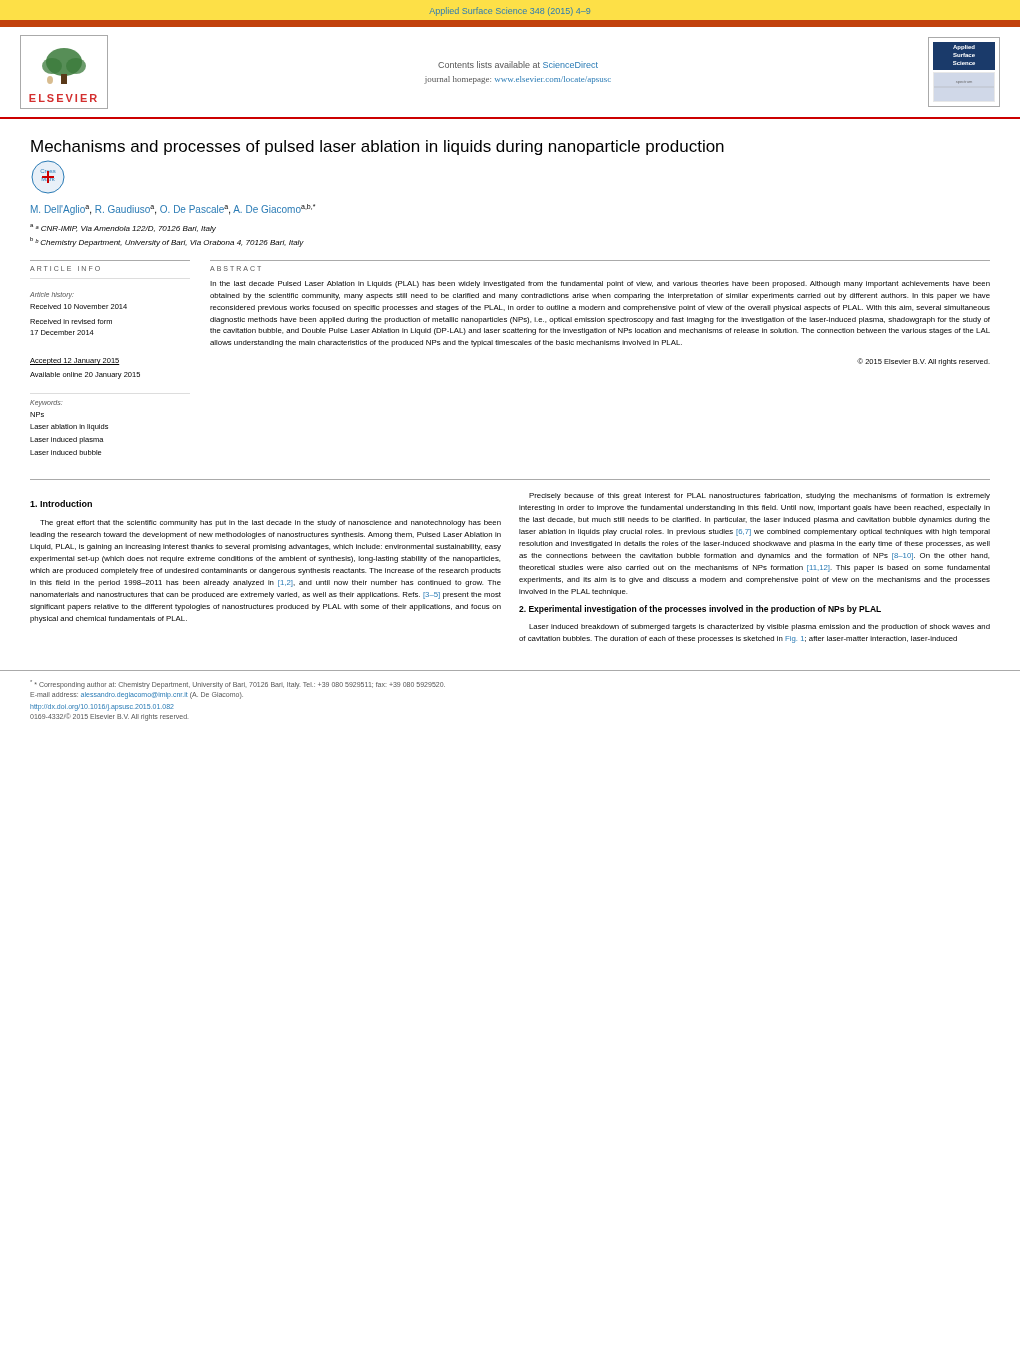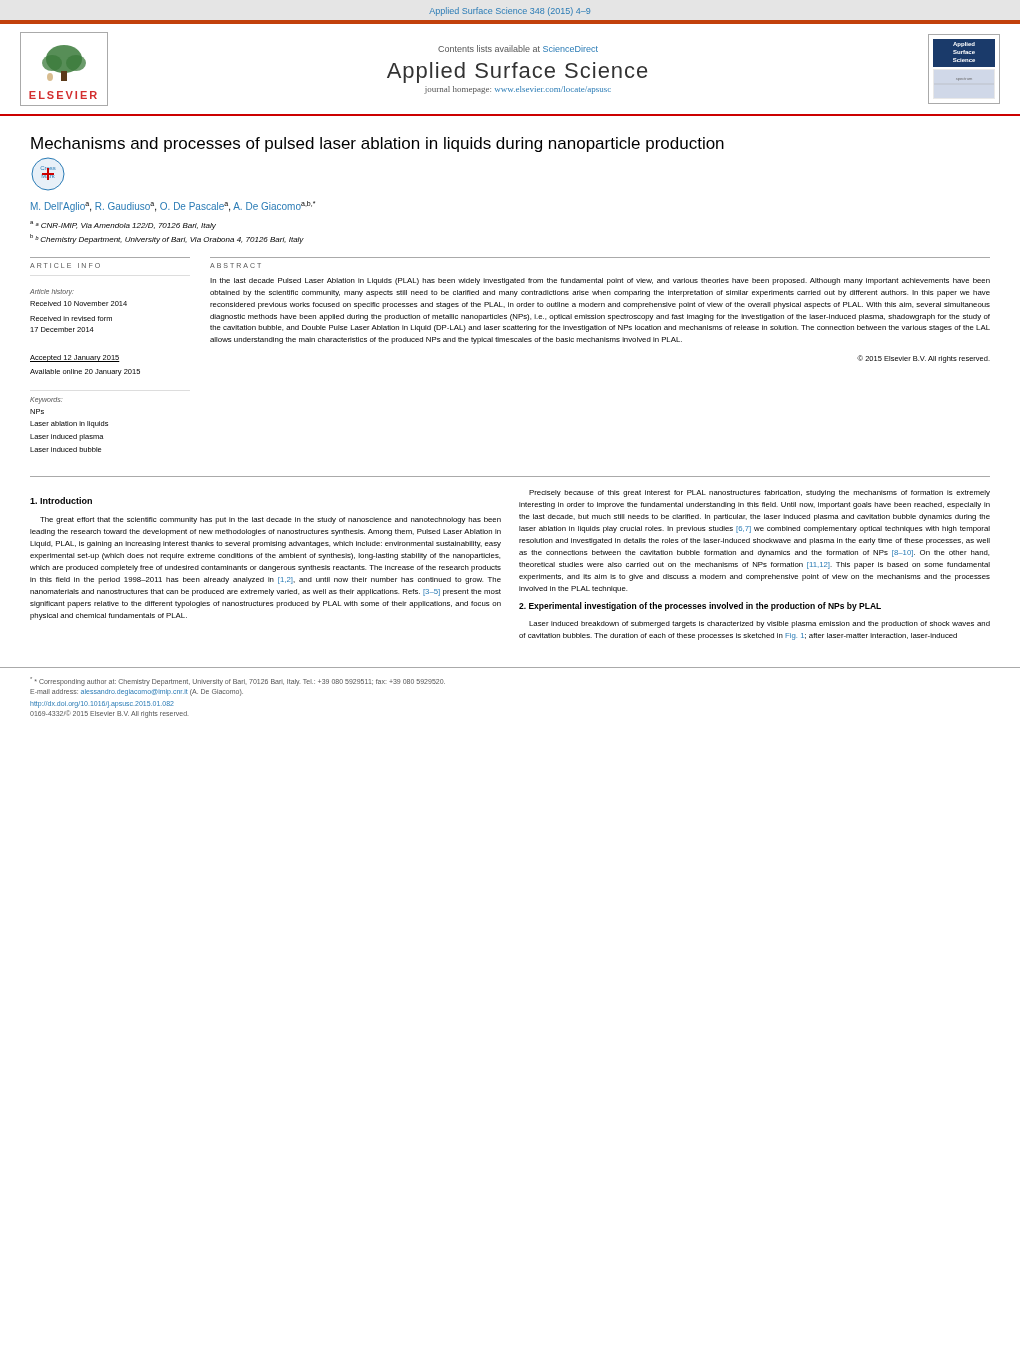--- a/index.html
+++ b/index.html
@@ -7,24 +7,24 @@
       background: #fff;
       font-family: 'Times New Roman', Times, serif;
       font-size: 9px;
       color: #000;
       width: 1020px;
       min-height: 1351px;
     }
 
     
     .top-bar {
-      background: #e5e5e5;
+      background: #fde047;
       text-align: center;
       padding: 6px 0 4px;
-      border-bottom: 4px solid #c2410c;
+      border-bottom: 7px solid #c2410c;
     }
 
     
     .journal-header {
       display: flex;
       align-items: center;
       padding: 8px 20px;
       border-bottom: 2px solid #c00;
     }
     .journal-header .center-area {
@@ -303,21 +303,20 @@
       <ellipse cx="16" cy="36" rx="3" ry="4" fill="#c8a060" opacity="0.7"></ellipse>
     </svg>
     <div class="elsevier-text">ELSEVIER</div>
   </div>
 
   <div class="center-area">
     <div class="science-direct-link">
       <span>Contents lists available at</span>
       <a href="#">ScienceDirect</a>
     </div>
-    <div class="journal-title">Applied Surface Science</div>
     <div class="homepage-link">
       <span>journal homepage:</span>
       <a href="#">www.elsevier.com/locate/apsusc</a>
     </div>
   </div>
 
   <div class="ass-logo-box">
     <div style="background:#1a3a6a;color:#fff;font-family:Arial,sans-serif;font-size:6px;padding:2px;line-height:1.3;font-weight:bold;">Applied<br>Surface<br>Science</div>
     <div style="height:30px;background:#e8e8e8;margin-top:2px;font-size:6px;color:#888;display:flex;align-items:center;justify-content:center;">
       <svg width="60" height="28" viewBox="0 0 60 28">

